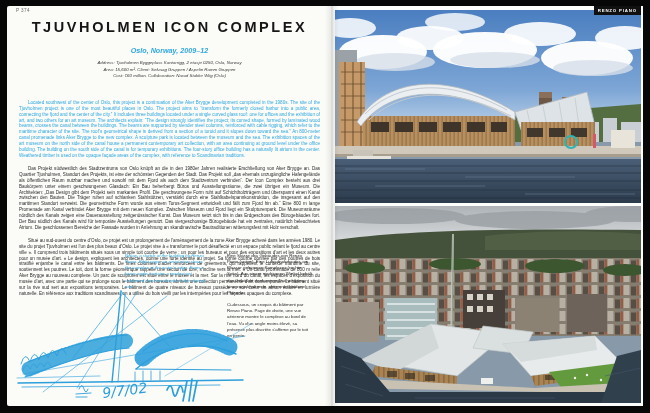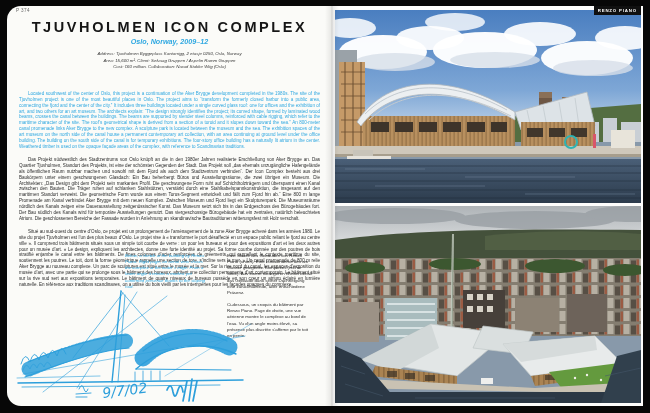--- a/index.html
+++ b/index.html
@@ -5,34 +5,34 @@
   html,body{margin:0;padding:0;}
   body{
     width:650px;height:413px;
     background:#070707;
     position:relative;overflow:hidden;
     font-family:"Liberation Sans", sans-serif;
     -webkit-font-smoothing:antialiased;
   }
   .spread{
     position:absolute;left:7px;top:6px;width:636px;height:400px;
-    background:#fbfbf8;border-radius:14px;
+    background:#fbfbf8;border-radius:2px;
   }
   .gutter{
     position:absolute;left:318px;top:0;width:14px;height:100%;z-index:6;
     background:linear-gradient(90deg,rgba(0,0,0,0) 0%,rgba(0,0,0,0.07) 40%,rgba(0,0,0,0.16) 50%,rgba(0,0,0,0.07) 60%,rgba(0,0,0,0) 100%);
     pointer-events:none;
   }
   
   .page-left{position:absolute;left:0;top:0;width:325px;height:100%;}
   .page-num{position:absolute;left:9px;top:2px;font-size:4.6px;color:#6a6a6a;letter-spacing:.4px;}
   .title{margin-top:13px;text-align:center;font-size:14.5px;font-weight:bold;
          letter-spacing:2.6px;color:#161616;}
   .subtitle{text-align:center;font-size:7.2px;font-style:italic;font-weight:bold;
-            color:#2fa8e1;margin-top:2px;}
+            color:#2fa8e1;margin-top:11px;}
   .address{text-align:center;font-size:4.4px;font-style:italic;color:#3a3a3a;
            margin-top:5px;line-height:1.5;}
   .text-col{margin:0 12px 0 12px;}
   .para{font-size:4.55px;line-height:1.3;text-align:justify;text-indent:9px;}
   .para-en{color:#2fa8e1;margin-top:20px;}
   .para-de{color:#2b2b2b;margin-top:7px;}
   .para-fr{color:#2b2b2b;margin-top:7px;}
   .captions{position:absolute;left:118px;top:247px;width:202px;display:flex;gap:20px;}
   .cap{font-size:4.4px;line-height:1.4;}
   .cap-en{width:82px;color:#2fa8e1;font-style:italic;}

